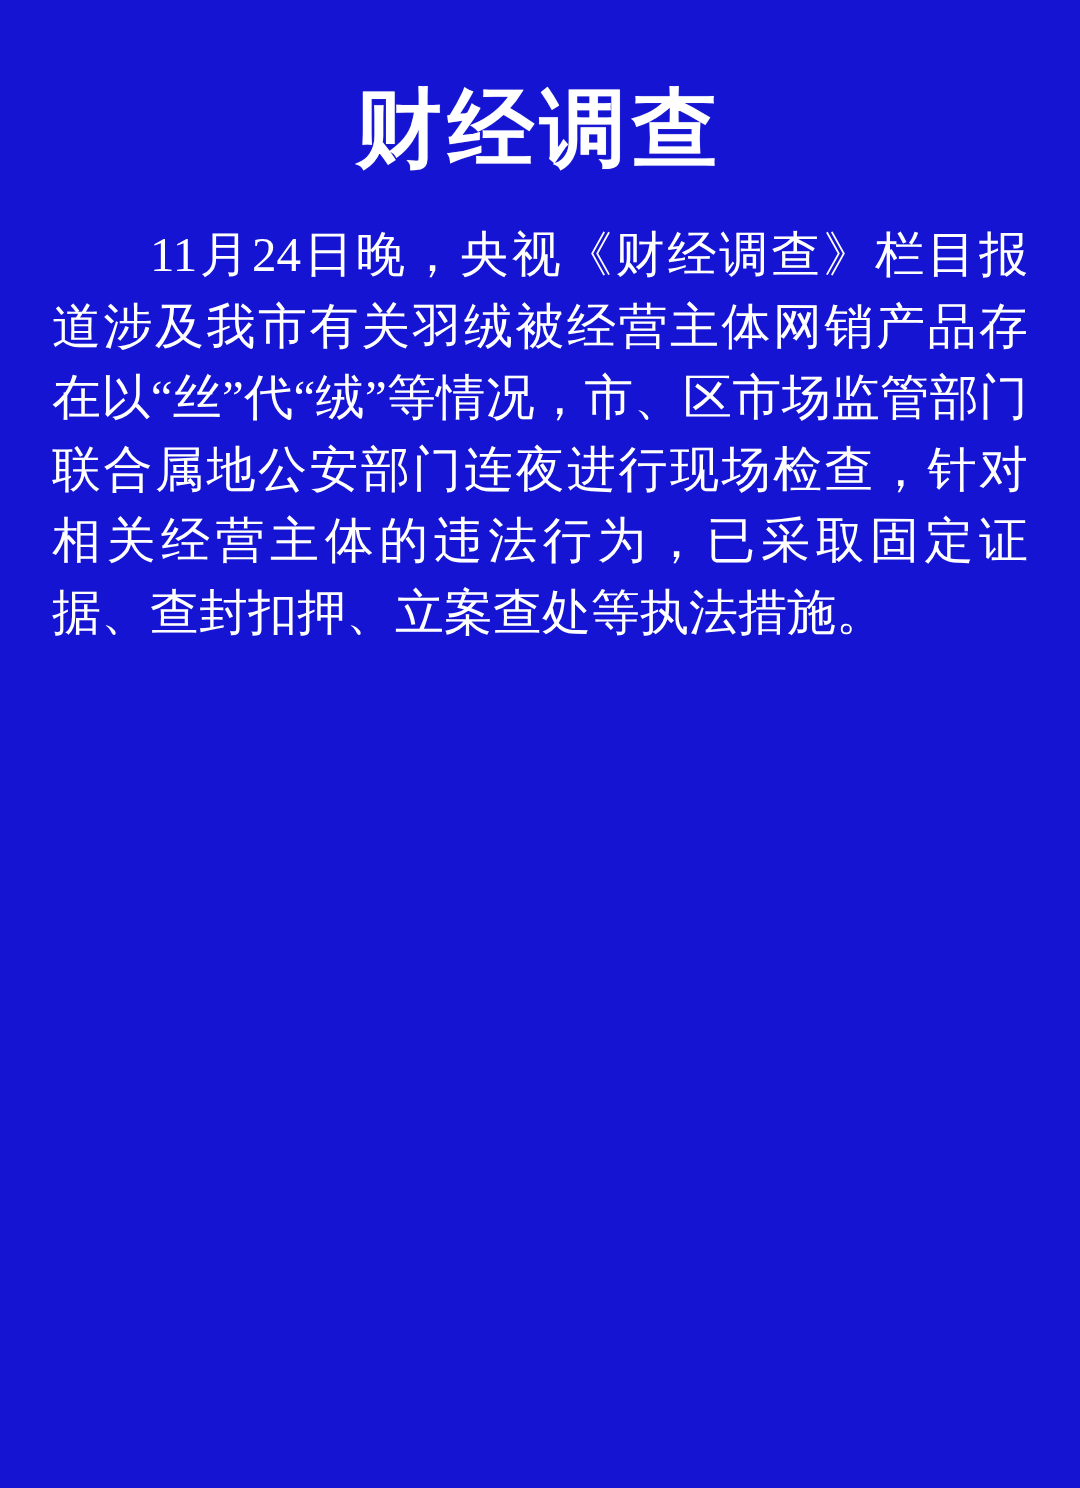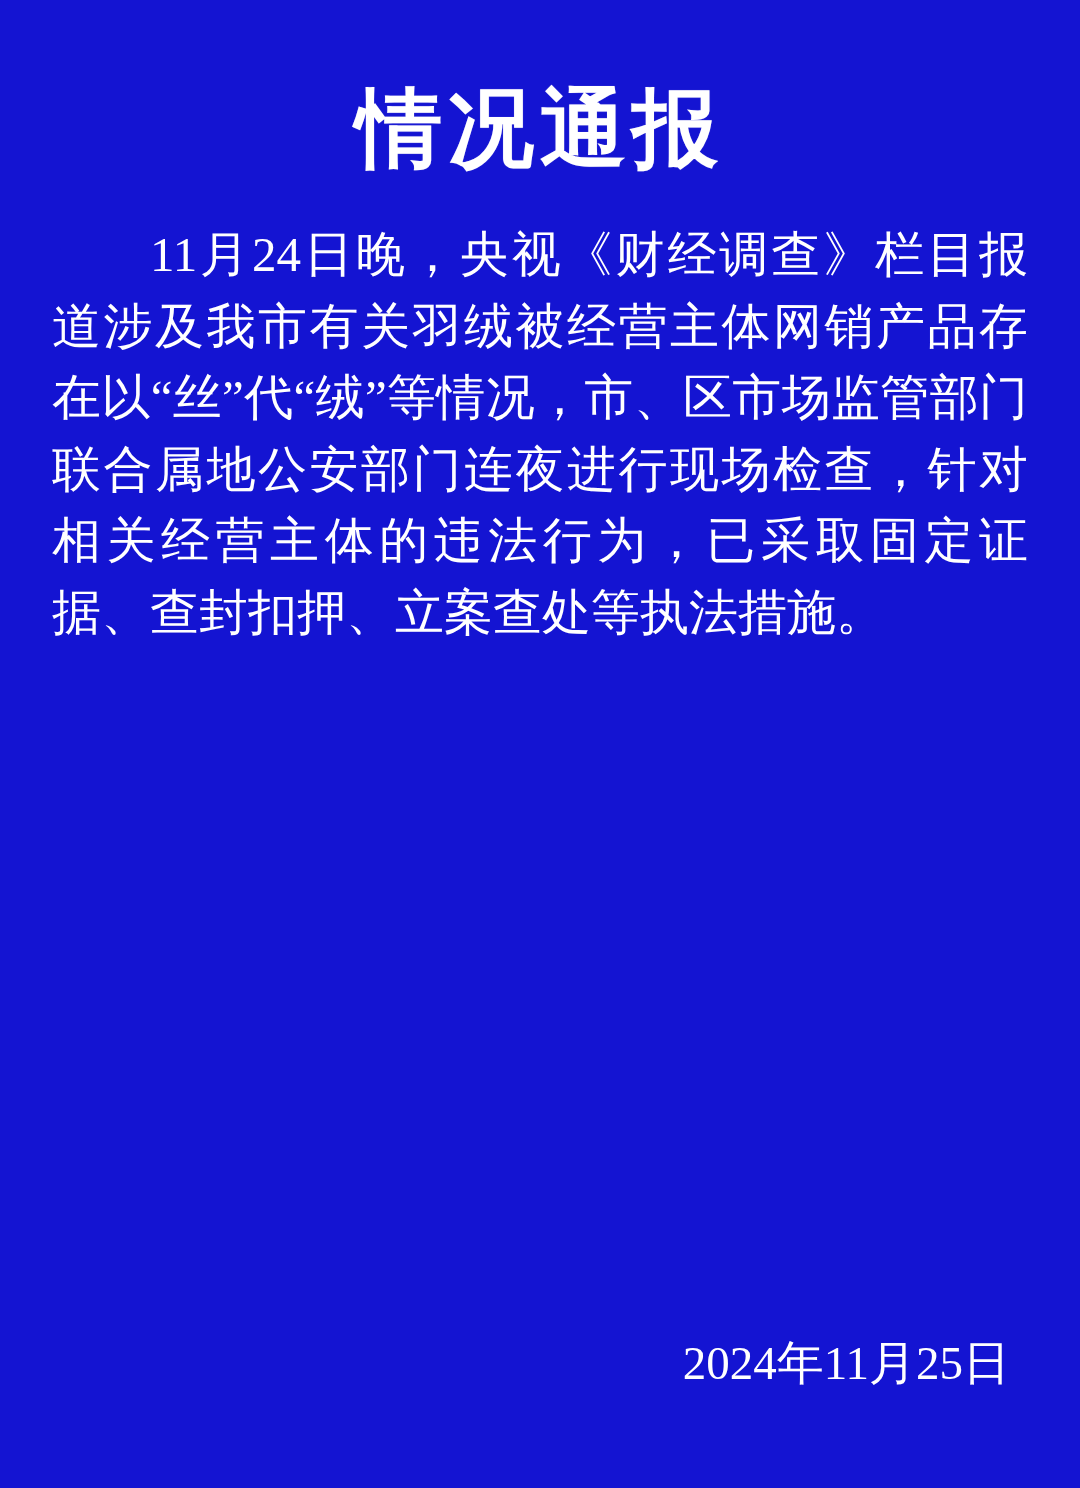--- a/index.html
+++ b/index.html
@@ -56,24 +56,23 @@
     margin-bottom: 12px;
   }
   .sign-date {
     margin-bottom: 50px;
   }
 </style>
 </head>
 <body>
 
 <div class="notice">
-  <div class="notice-title">情况通报</div>
+  <div class="notice-title">财经调查</div>
 
   <div class="body-text">
     <p>11月24日晚，央视《财经调查》栏目报道涉及我市有关羽绒被经营主体网销产品存在以“丝”代“绒”等情况，市、区市场监管部门联合属地公安部门连夜进行现场检查，针对相关经营主体的违法行为，已采取固定证据、查封扣押、立案查处等执法措施。</p>
   </div>
 
   <div class="spacer"></div>
 
   <div class="signature">
-    <div class="sign-date">2024年11月25日</div>
   </div>
 </div>
 
 </body></html>

